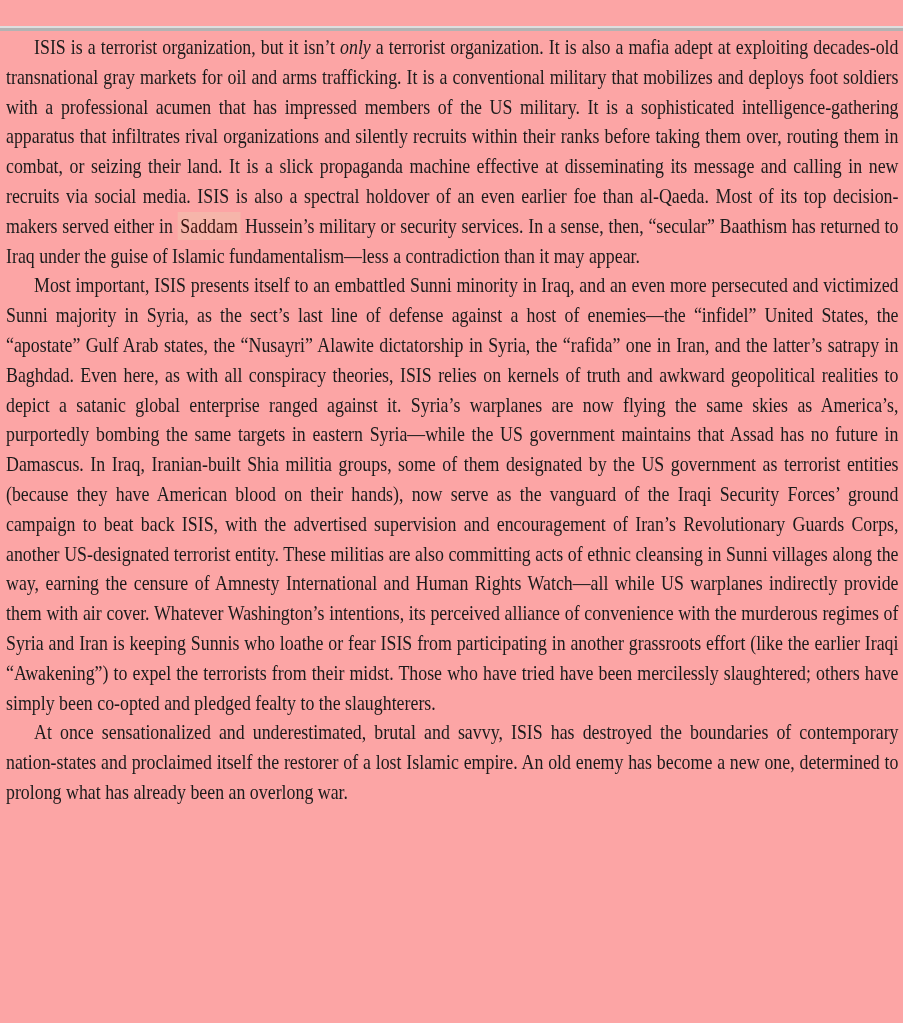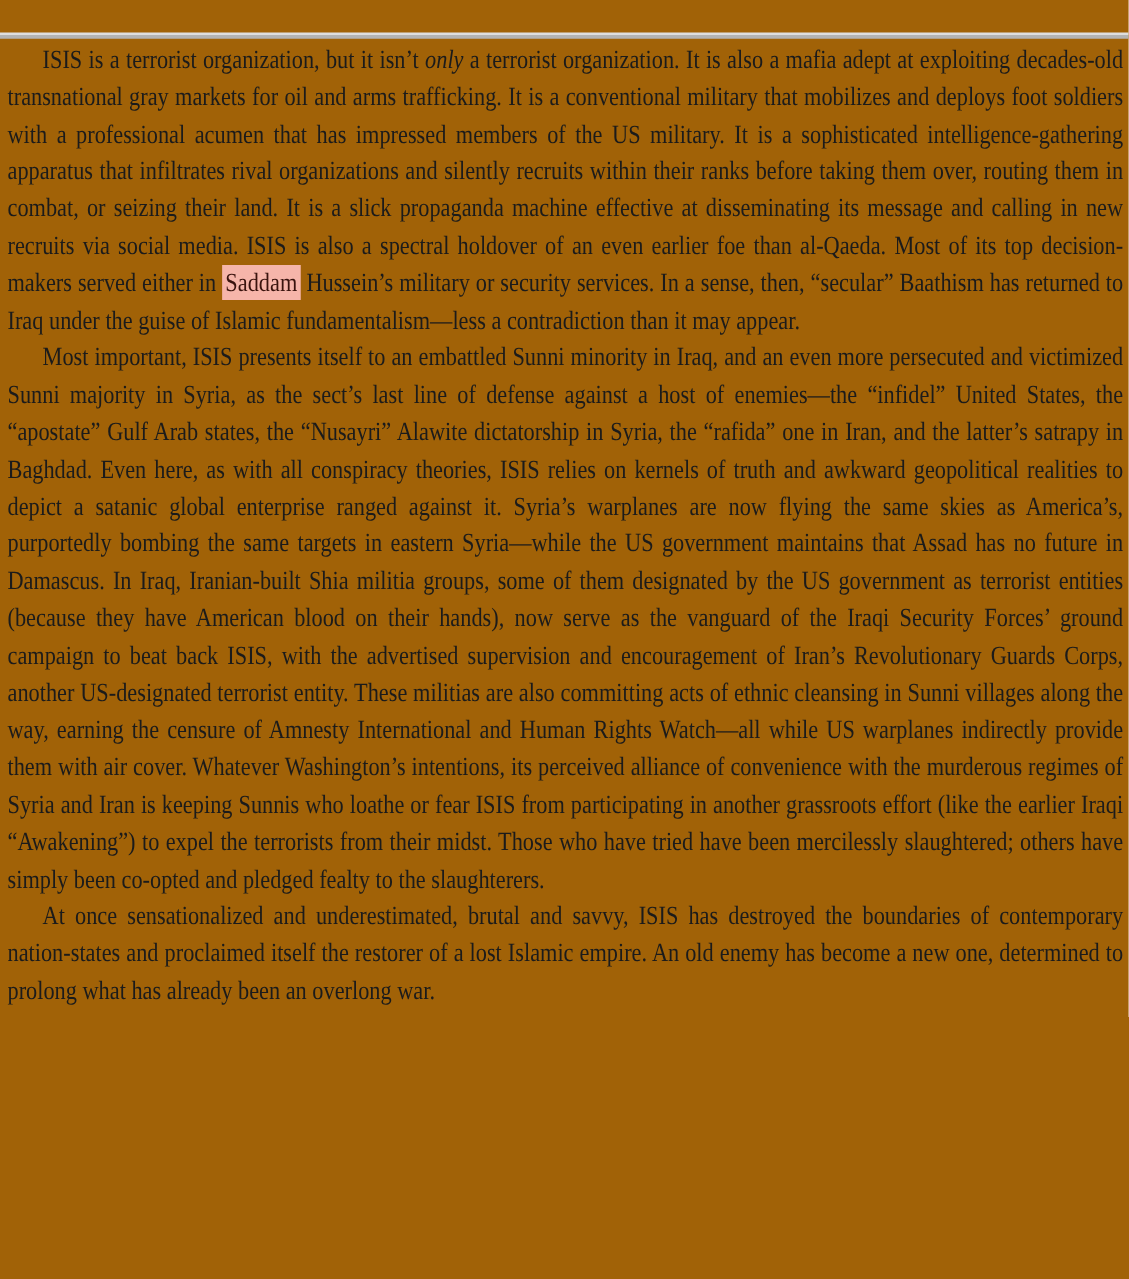--- a/index.html
+++ b/index.html
@@ -4,21 +4,21 @@
 <style>
   html, body {
     margin: 0;
     padding: 0;
     background: #ffffff;
   }
   .page {
     position: relative;
     width: 903px;
     height: 1023px;
-    background: #a16207;
+    background: #fca5a5;
     overflow: hidden;
   }
   .page-divider {
     position: absolute;
     top: 26px;
     left: 0;
     width: 903px;
     height: 5px;
     background: linear-gradient(to bottom, #dedede 0%, #dedede 38%, #b3b3b3 38%, #b3b3b3 100%);
   }

